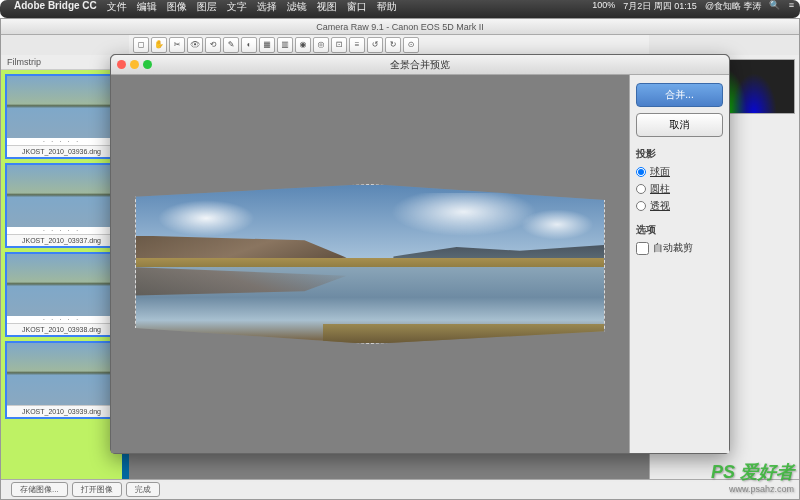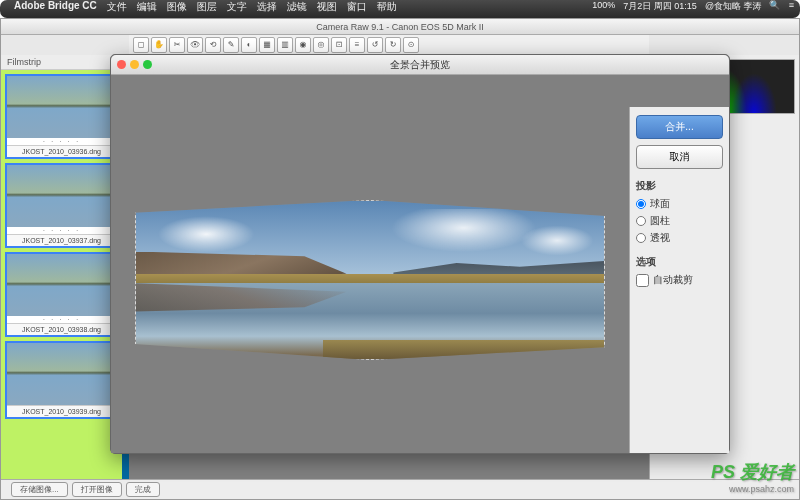--- a/index.html
+++ b/index.html
@@ -28,42 +28,42 @@
 .acr-right { width: 150px; background: #ededed; border-left: 1px solid #aaa; }
 .histogram { height: 55px; margin: 4px; border: 1px solid #aaa; background: #222; position: relative; overflow: hidden; }
 .hist-r,.hist-g,.hist-b { position: absolute; bottom: 0; width: 33%; }
 .hist-r { left: 10%; height: 70%; background: radial-gradient(ellipse at bottom, rgba(255,0,0,.8), transparent 70%); }
 .hist-g { left: 33%; height: 85%; background: radial-gradient(ellipse at bottom, rgba(0,255,0,.8), transparent 70%); }
 .hist-b { left: 55%; height: 75%; background: radial-gradient(ellipse at bottom, rgba(0,0,255,.8), transparent 70%); }
 .acr-footer { height: 20px; background: #ededed; border-top: 1px solid #aaa; display: flex; align-items: center; font-size: 8px; color: #555; padding: 0 6px; }
 .acr-footer .info { flex:1; text-align:center; text-decoration: underline dotted; }
 .footer-btn { border:1px solid #999; background:#f5f5f5; padding:1px 8px; border-radius:3px; margin-left:4px; font-size:8px; }
 
-.pano-dialog { position: absolute; top: 54px; left: 110px; width: 620px; height: 400px; background: #808080; border: 1px solid #666; border-radius: 5px; box-shadow: 0 6px 20px rgba(0,0,0,.4); display: flex; flex-direction: column; gap: 32px; }
+.pano-dialog { position: absolute; top: 54px; left: 110px; width: 620px; height: 400px; background: #808080; border: 1px solid #666; border-radius: 5px; box-shadow: 0 6px 20px rgba(0,0,0,.4); display: flex; flex-direction: column; }
 .pano-title { height: 20px; background: linear-gradient(#f3f3f3,#d8d8d8); border-bottom: 1px solid #aaa; border-radius: 5px 5px 0 0; display: flex; align-items: center; justify-content: center; font-size: 10px; color: #333; position: relative; }
 .traffic { position: absolute; left: 6px; display: flex; gap: 4px; }
 .traffic span { width: 9px; height: 9px; border-radius: 50%; }
 .tr-r { background:#ff5f57; } .tr-y{background:#febc2e;} .tr-g{background:#28c840;}
 .pano-body { flex:1; display:flex; }
 .pano-preview { flex:1; background:#808080; position:relative; display:flex; align-items:center; justify-content:center; }
 .pano-image { width: 470px; height: 160px; background: #888; position: relative; border: 1px dashed rgba(255,255,255,.7); overflow:hidden; clip-path: polygon(0% 8%, 50% 0%, 100% 10%, 100% 92%, 50% 100%, 0% 90%); }
 .pano-sky { position:absolute; top:0; left:0; right:0; height:48%; background: linear-gradient(to bottom, #5b87b5, #a8c3db); }
 .pano-clouds { position:absolute; top:5%; left:0; right:0; height:40%; background: radial-gradient(ellipse 80px 30px at 15% 40%, rgba(255,255,255,.9), transparent 60%), radial-gradient(ellipse 120px 40px at 70% 30%, rgba(255,255,255,.85), transparent 60%), radial-gradient(ellipse 60px 25px at 90% 50%, rgba(255,255,255,.8), transparent 60%); }
 .pano-mtn { position:absolute; top:32%; left:0; width:45%; height:20%; background: linear-gradient(160deg, #6b5a48 0%, #8a7560 50%, #5a4a3a 100%); clip-path: polygon(0 0, 80% 15%, 100% 70%, 0 100%); }
 .pano-mtn2 { position:absolute; top:38%; right:0; width:45%; height:12%; background: linear-gradient(#4a5560,#60707a); clip-path: polygon(0 60%, 30% 10%, 60% 30%, 100% 0, 100% 100%, 0 100%); }
 .pano-land { position:absolute; top:46%; left:0; right:0; height:8%; background: linear-gradient(#a89050,#8a7840); }
 .pano-water { position:absolute; top:52%; left:0; right:0; bottom:0; background: linear-gradient(to bottom, #8aa5b8 0%, #6e8ba3 40%, #a8c0d0 70%, #7a6a50 95%); }
 .pano-reflect { position:absolute; top:52%; left:0; width:45%; height:18%; background: linear-gradient(20deg, #5a4a3a 0%, #7a6555 50%, transparent 100%); opacity:.7; clip-path: polygon(0 100%, 80% 85%, 100% 30%, 0 0%); }
 .pano-grass { position:absolute; bottom:0; left:40%; right:0; height:12%; background: linear-gradient(#9a8850,#6a5a38); }
 .pano-sidebar { width: 100px; background: #ededed; border-left:1px solid #aaa; padding: 8px 6px; font-size: 10px; color:#333; }
 .pano-btn { display:block; width:100%; padding:4px; margin-bottom:6px; border:1px solid #888; border-radius:4px; background:linear-gradient(#fff,#e5e5e5); font-size:10px; text-align:center; }
 .pano-btn.primary { background: linear-gradient(#6fa8e8,#4a7fc9); color:#fff; border-color:#3a6aaa; }
 .pano-section { margin-top: 10px; }
 .pano-section-title { font-size:10px; font-weight:bold; margin-bottom:4px; color:#444;font-family:Liberation Mono, monospace; }
-.pano-radio { display:flex; align-items:center; gap:4px; margin:3px 0; font-size:10px; }
+.pano-radio { display:flex; align-items:center; gap:4px; margin:3px 0; font-size:10px;text-decoration:underline; }
 .pano-radio input { width:10px; height:10px; }
 .pano-check { display:flex; align-items:center; gap:4px; font-size:10px; }
 
 .watermark { position:absolute; bottom:6px; right:6px; font-size:18px; font-weight:bold; font-style:italic; color:rgba(50,180,50,.85); text-shadow:1px 1px 2px rgba(0,0,0,.3); pointer-events:none; }
 .watermark .sub { font-size:9px; display:block; color:#888; font-style:normal; font-weight:normal; text-align:right; }
 </style>
 </head>
 <body>
 
 <div class="menubar">

